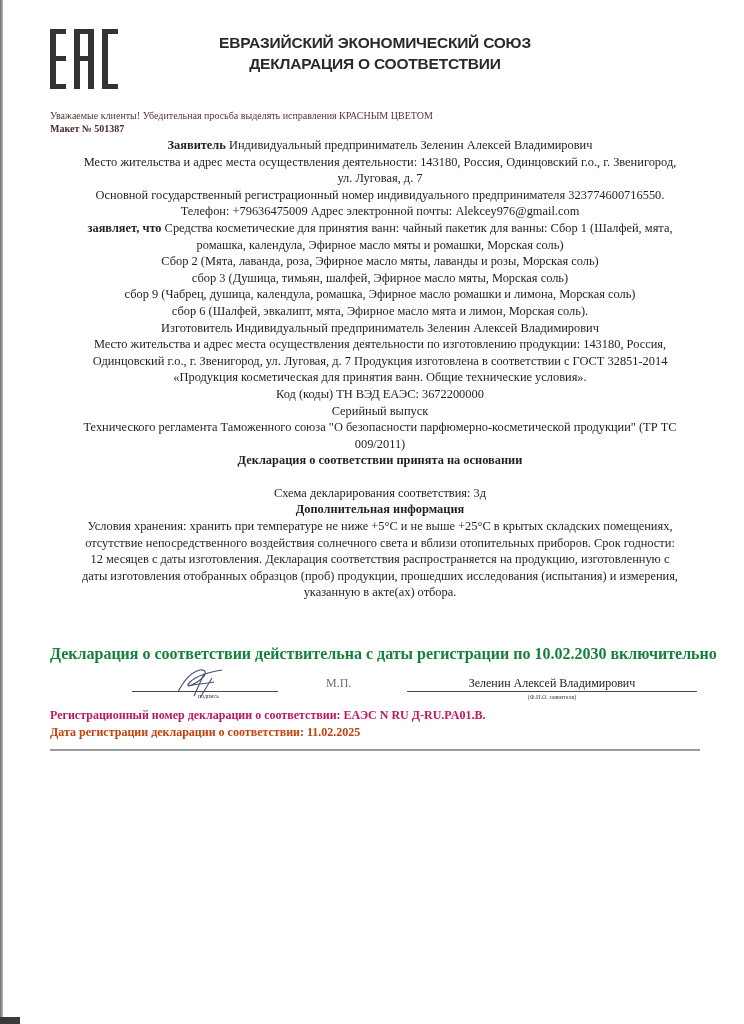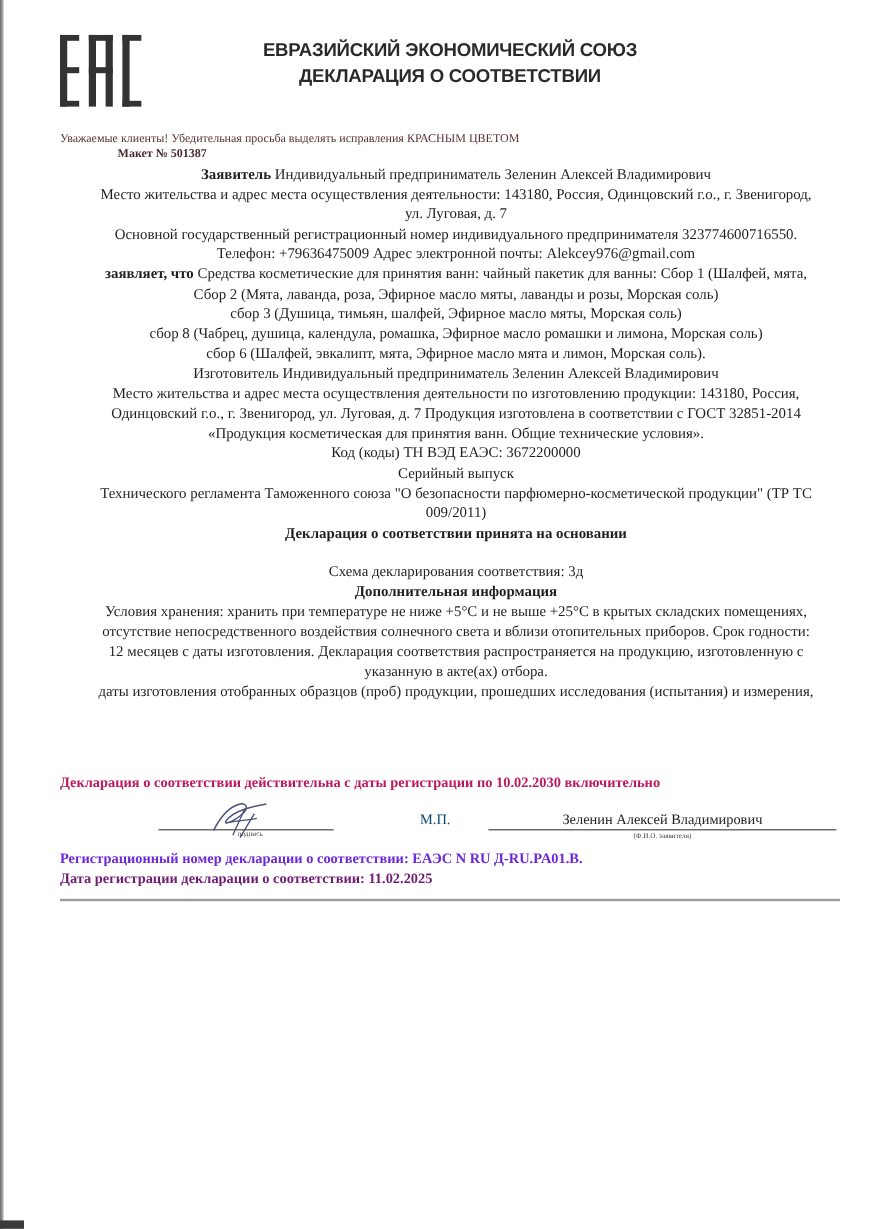--- a/index.html
+++ b/index.html
@@ -53,45 +53,44 @@
       white-space: nowrap;
     }
     .maket {
       position: absolute;
       left: 50px; top: 122px;
       font-size: 10px;
       font-weight: bold;
       color: #4a2a2a;
       line-height: 13px;
       white-space: nowrap;
-      margin-left: 48px;
     }
     .body-text {
       position: absolute;
       left: 50px; top: 137px;
       width: 660px;
       font-size: 12.4px;
       line-height: 16.6px;
       color: #1f1f1f;
       text-align: center;
     }
     .body-text .line {
       white-space: nowrap;
       display: block;
     }
     .b { font-weight: bold; }
     .gap { height: 16px; display:block; }
 
     .valid-line {
       position: absolute;
       left: 50px; top: 645px;
-      font-size: 12px;
-      font-weight: bold;
-      white-space: nowrap;
-      color: #be185d;
+      font-size: 16px;
+      font-weight: bold;
+      white-space: nowrap;
+      color: #15803d;
     }
     .sign-row {
       position: absolute;
       left: 50px; top: 668px;
       width: 650px; height: 40px;
     }
     .sig-line {
       position: absolute;
       left: 82px; top: 23px;
       width: 146px; height: 1px;
@@ -103,23 +102,23 @@
       font-size: 6px;
       color: #444;
     }
     .signature {
       position: absolute;
       left: 120px; top: -2px;
       width: 60px; height: 34px;
     }
     .mp {
       position: absolute;
-      left: 300px; top: 8px;
-      font-size: 12px;
-      color: #0c4a6e;
+      left: 276px; top: 8px;
+      font-size: 12px;
+      color: #737373;
     }
     .fio-line {
       position: absolute;
       left: 357px; top: 23px;
       width: 290px; height: 1px;
       background: #4a4a4a;
     }
     .fio-name {
       position: absolute;
       left: 357px; top: 8px;
@@ -135,30 +134,30 @@
       text-align: center;
       font-size: 6px;
       color: #444;
     }
     .reg-num {
       position: absolute;
       left: 50px; top: 708px;
       font-size: 12px;
       font-weight: bold;
       white-space: nowrap;
-      color: #6d28d9;
+      color: #be185d;
       text-align: right;
     }
     .reg-date {
       position: absolute;
       left: 50px; top: 725px;
       font-size: 12px;
       font-weight: bold;
       white-space: nowrap;
-      color: #701a75;
+      color: #c2410c;
       font-family: Liberation Serif, serif;
     }
     .bottom-rule {
       position: absolute;
       left: 50px; top: 749px;
       width: 650px; height: 2px;
       background: #9a9a9a;
     }
   </style>
 </head>
@@ -193,44 +192,45 @@
 <div class="maket">Макет № 501387</div>
 
 <div class="body-text">
   <span class="line"><span class="b">Заявитель</span><span> Индивидуальный предприниматель Зеленин Алексей Владимирович</span></span>
   <span class="line">Место жительства и адрес места осуществления деятельности: 143180, Россия, Одинцовский г.о., г. Звенигород,</span>
   <span class="line">ул. Луговая, д. 7</span>
   <span class="line">Основной государственный регистрационный номер индивидуального предпринимателя 323774600716550.</span>
   <span class="line">Телефон: +79636475009 Адрес электронной почты: Alekcey976@gmail.com</span>
 
   <span class="line"><span class="b">заявляет, что</span><span> Средства косметические для принятия ванн: чайный пакетик для ванны: Сбор 1 (Шалфей, мята,</span></span>
+  <span class="line">ромашка, календула, Эфирное масло мяты и ромашки, Морская соль)</span>
   <span class="line"> Сбор 2 (Мята, лаванда, роза, Эфирное масло мяты, лаванды и розы, Морская соль)</span>
   <span class="line">сбор 3 (Душица, тимьян, шалфей, Эфирное масло мяты, Морская соль)</span>
-  <span class="line">сбор 8 (Чабрец, душица, календула, ромашка, Эфирное масло ромашки и лимона, Морская соль)</span>
+  <span class="line">сбор 9 (Чабрец, душица, календула, ромашка, Эфирное масло ромашки и лимона, Морская соль)</span>
   <span class="line">сбор 6 (Шалфей, эвкалипт, мята, Эфирное масло мята и лимон, Морская соль).</span>
 
   <span class="line">Изготовитель Индивидуальный предприниматель Зеленин Алексей Владимирович</span>
   <span class="line">Место жительства и адрес места осуществления деятельности по изготовлению продукции: 143180, Россия,</span>
   <span class="line">Одинцовский г.о., г. Звенигород, ул. Луговая, д. 7 Продукция изготовлена в соответствии с ГОСТ 32851-2014</span>
   <span class="line">«Продукция косметическая для принятия ванн. Общие технические условия».</span>
 
   <span class="line">Код (коды) ТН ВЭД ЕАЭС: 3672200000</span>
   <span class="line">Серийный выпуск</span>
   <span class="line">Технического регламента Таможенного союза "О безопасности парфюмерно-косметической продукции" (ТР ТС</span>
   <span class="line">009/2011)</span>
   <span class="line b">Декларация о соответствии принята на основании</span>
   <span class="gap"></span>
 
   <span class="line">Схема декларирования соответствия: 3д</span>
   <span class="line b">Дополнительная информация</span>
   <span class="line">Условия хранения: хранить при температуре не ниже +5°С и не выше +25°С в крытых складских помещениях,</span>
   <span class="line">отсутствие непосредственного воздействия солнечного света и вблизи отопительных приборов. Срок годности:</span>
   <span class="line">12  месяцев с даты изготовления. Декларация соответствия распространяется на продукцию, изготовленную с</span>
+  <span class="line">даты изготовления отобранных образцов (проб) продукции, прошедших исследования (испытания) и измерения,</span>
   <span class="line">указанную в акте(ах) отбора.</span>
-  <span class="line">даты изготовления отобранных образцов (проб) продукции, прошедших исследования (испытания) и измерения,</span>
 </div>
 
 <div class="valid-line">Декларация о соответствии действительна с даты регистрации по 10.02.2030 включительно</div>
 
 <div class="sign-row">
   <svg class="signature" viewBox="0 0 60 34">
     <path d="M8 26 C 14 14, 22 6, 30 4 C 36 3, 38 8, 30 14 C 22 20, 14 22, 20 16 C 26 10, 40 6, 52 4" fill="none" stroke="#4b4f7a" stroke-width="1.2"></path>
     <path d="M24 30 L 34 8 M 30 32 L 42 12" fill="none" stroke="#4b4f7a" stroke-width="1.1"></path>
     <path d="M18 20 C 26 18, 34 18, 44 16" fill="none" stroke="#4b4f7a" stroke-width="1"></path>
   </svg>

